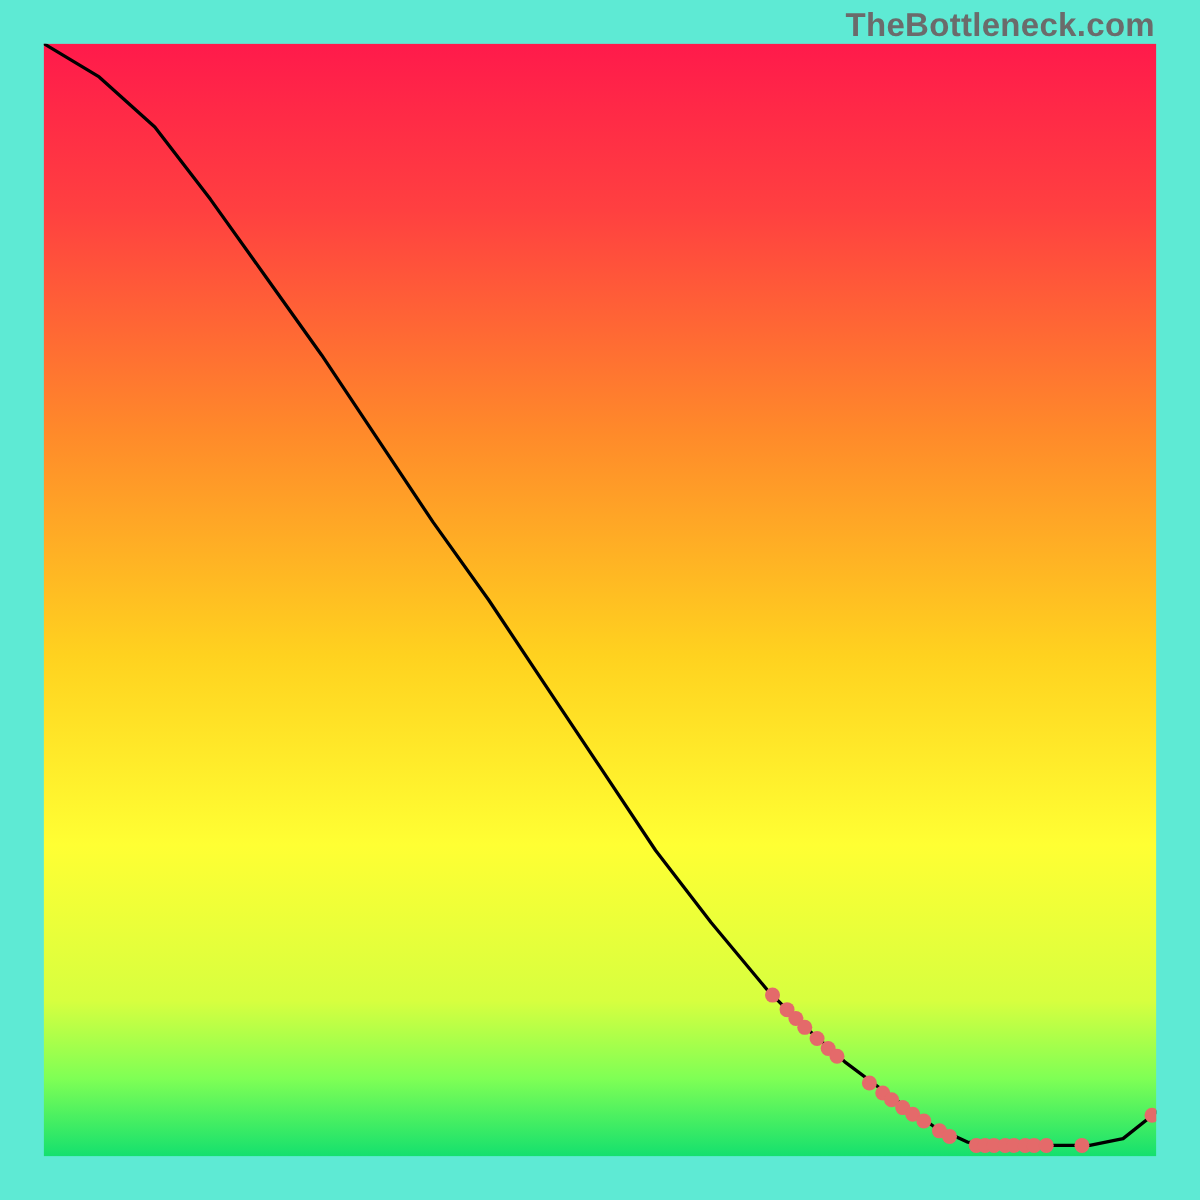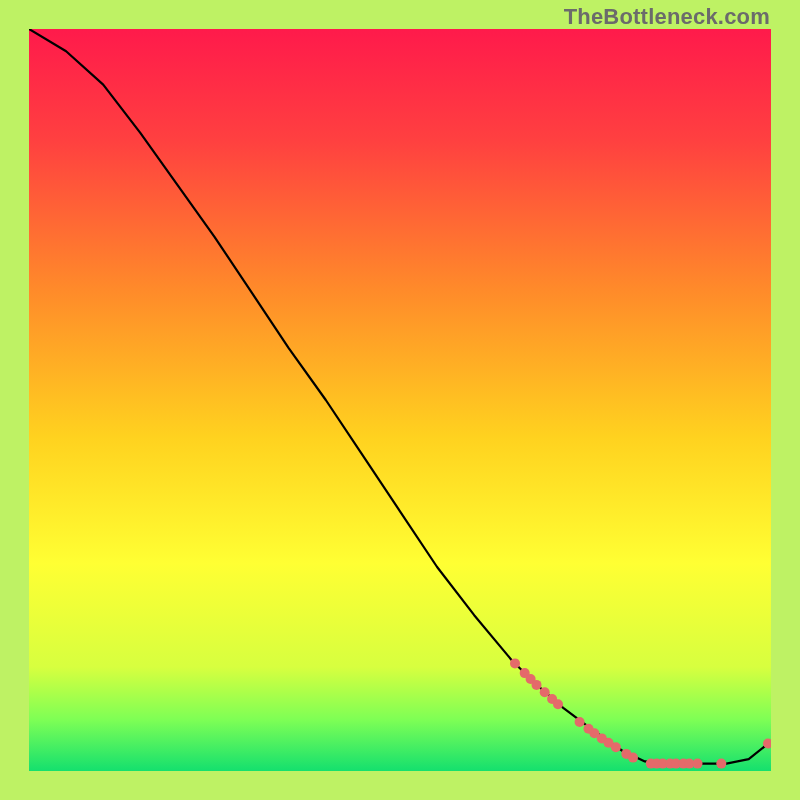--- a/index.html
+++ b/index.html
@@ -7,21 +7,21 @@
     padding: 0;
     width: 800px;
     height: 800px;
     background: #000;
     overflow: hidden;
   }
   .stage {
     position: relative;
     width: 800px;
     height: 800px;
-    background: #bef264;
+    background: #5eead4;
   }
   .plot {
     position: absolute;
     left: 29px;
     top: 29px;
     width: 742px;
     height: 742px;
     overflow: hidden;
   }
   .gradient {

